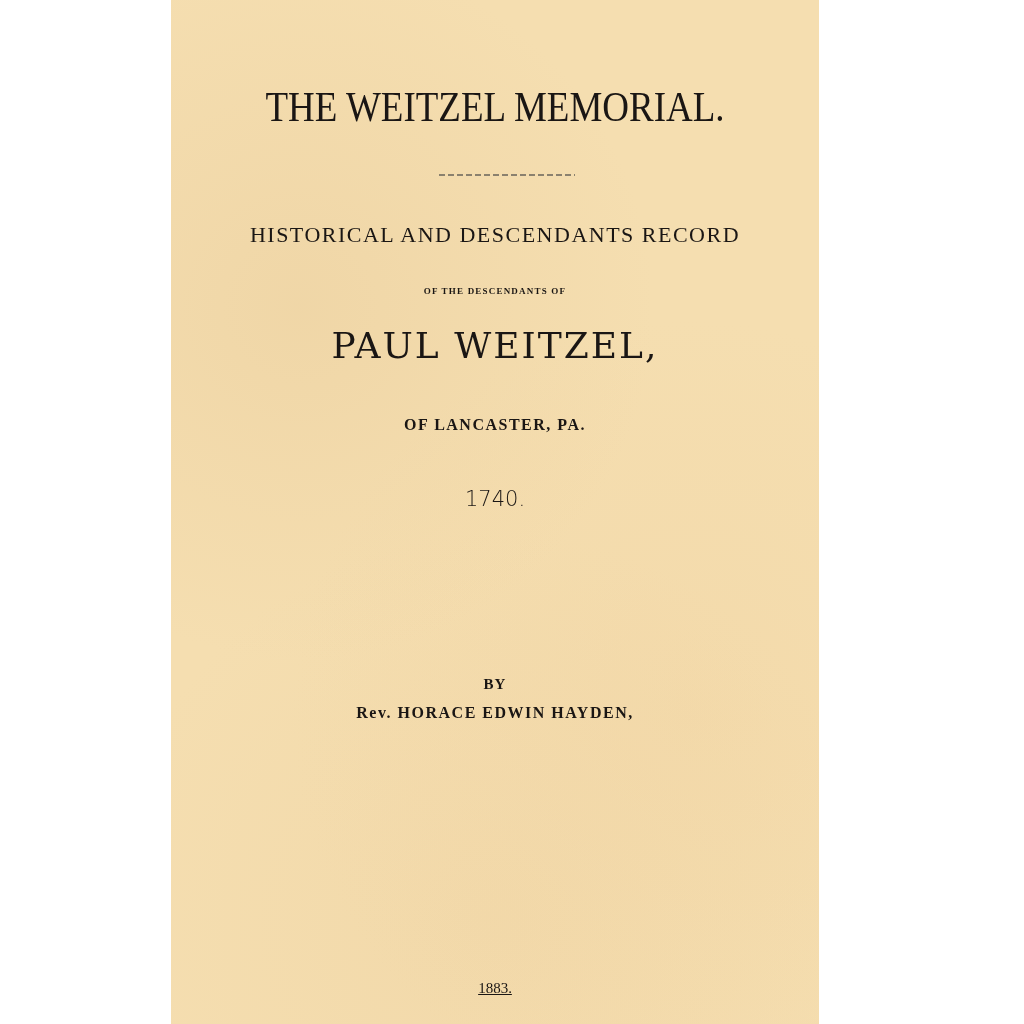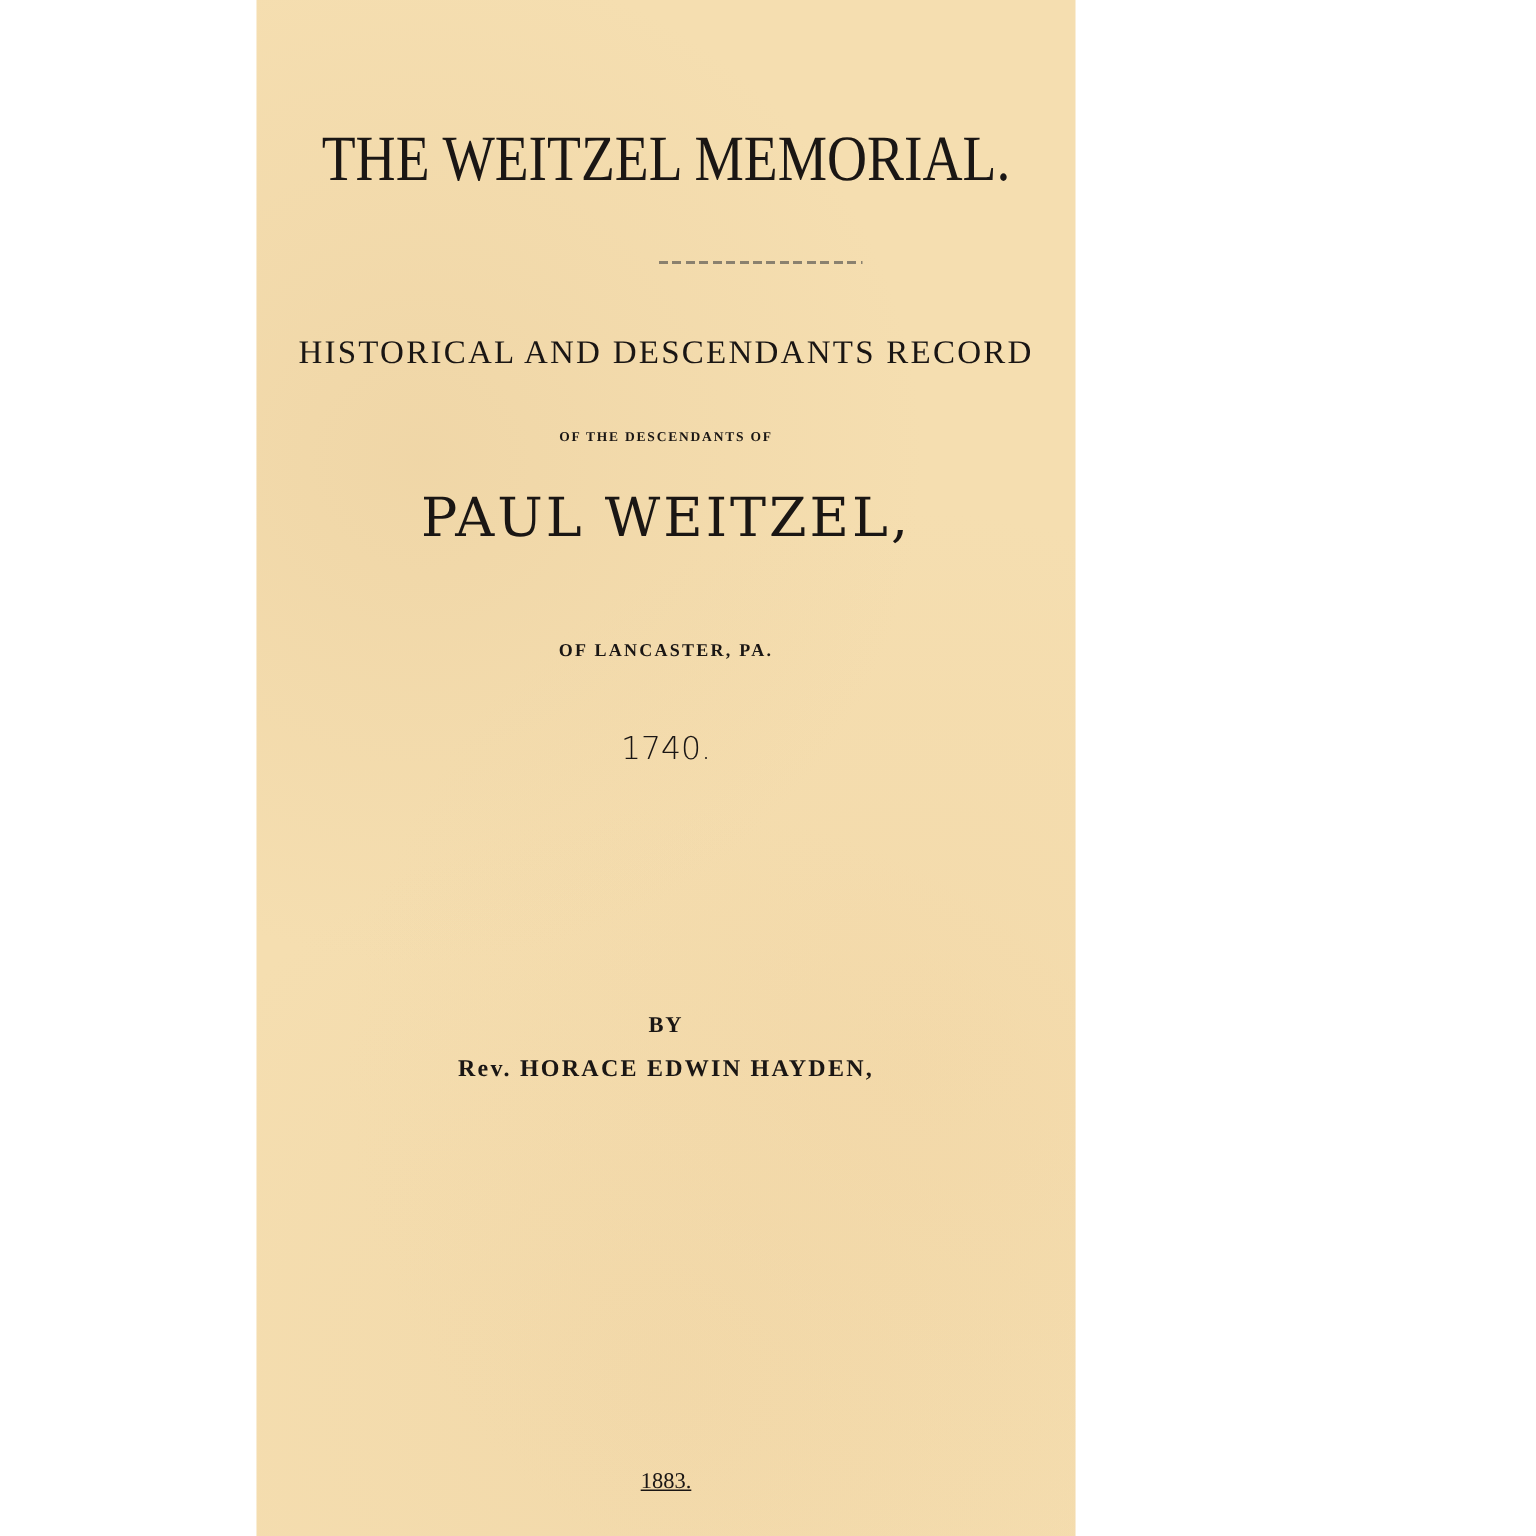--- a/index.html
+++ b/index.html
@@ -1,18 +1,18 @@
 <!DOCTYPE html>
 <html><head>
   <meta charset="utf-8">
   <style>
     html, body { margin: 0; padding: 0; background: #ffffff; }
     body { width: 1024px; height: 1024px; position: relative; overflow: hidden; }
     .page {
-      position: absolute; left: 171px; top: 0; width: 546px; height: 1024px;
+      position: absolute; left: 171px; top: 0; width: 648px; height: 1024px;
       background: #f5deb0;
       background-image:
         radial-gradient(circle at 20% 30%, rgba(230,200,150,0.35) 0, transparent 40%),
         radial-gradient(circle at 80% 70%, rgba(240,210,160,0.35) 0, transparent 45%),
         radial-gradient(circle at 50% 90%, rgba(235,205,155,0.3) 0, transparent 40%);
       color: #1a1614;
     }
     .line { position: absolute; left: 0; width: 100%; text-align: center; white-space: nowrap; }
     .title {
       top: 82px; font-family: "Liberation Serif", serif; font-size: 43px;
@@ -27,21 +27,21 @@
       top: 222px; font-family: "Liberation Serif", serif; font-size: 22px; letter-spacing: 1.5px;
     }
     .small-caps-bold {
       font-family: "Liberation Serif", serif; font-weight: bold; font-size: 9px; letter-spacing: 1.2px;
     }
     .of-desc { top: 286px; }
     .name {
       top: 325px; font-family: "DejaVu Serif", serif; font-size: 36px; letter-spacing: 2px;
       font-weight: normal;
     }
-    .place { top: 426px; font-size: 12px; letter-spacing: 1.5px; }
+    .place { top: 416px; font-size: 16px; letter-spacing: 1.5px; }
     .year1 {
       top: 466px; font-family: "DejaVu Sans", sans-serif; font-size: 21px; font-weight: 300; margin-top: 21px;
     }
     .by { top: 676px; font-size: 15px; }
     .author {
       top: 704px; font-family: "Liberation Serif", serif; font-weight: bold; font-size: 16px; letter-spacing: 1.5px;
     }
     .year2 {
       top: 980px; font-family: "Liberation Serif", serif; font-size: 15px; text-decoration: underline;
     }

